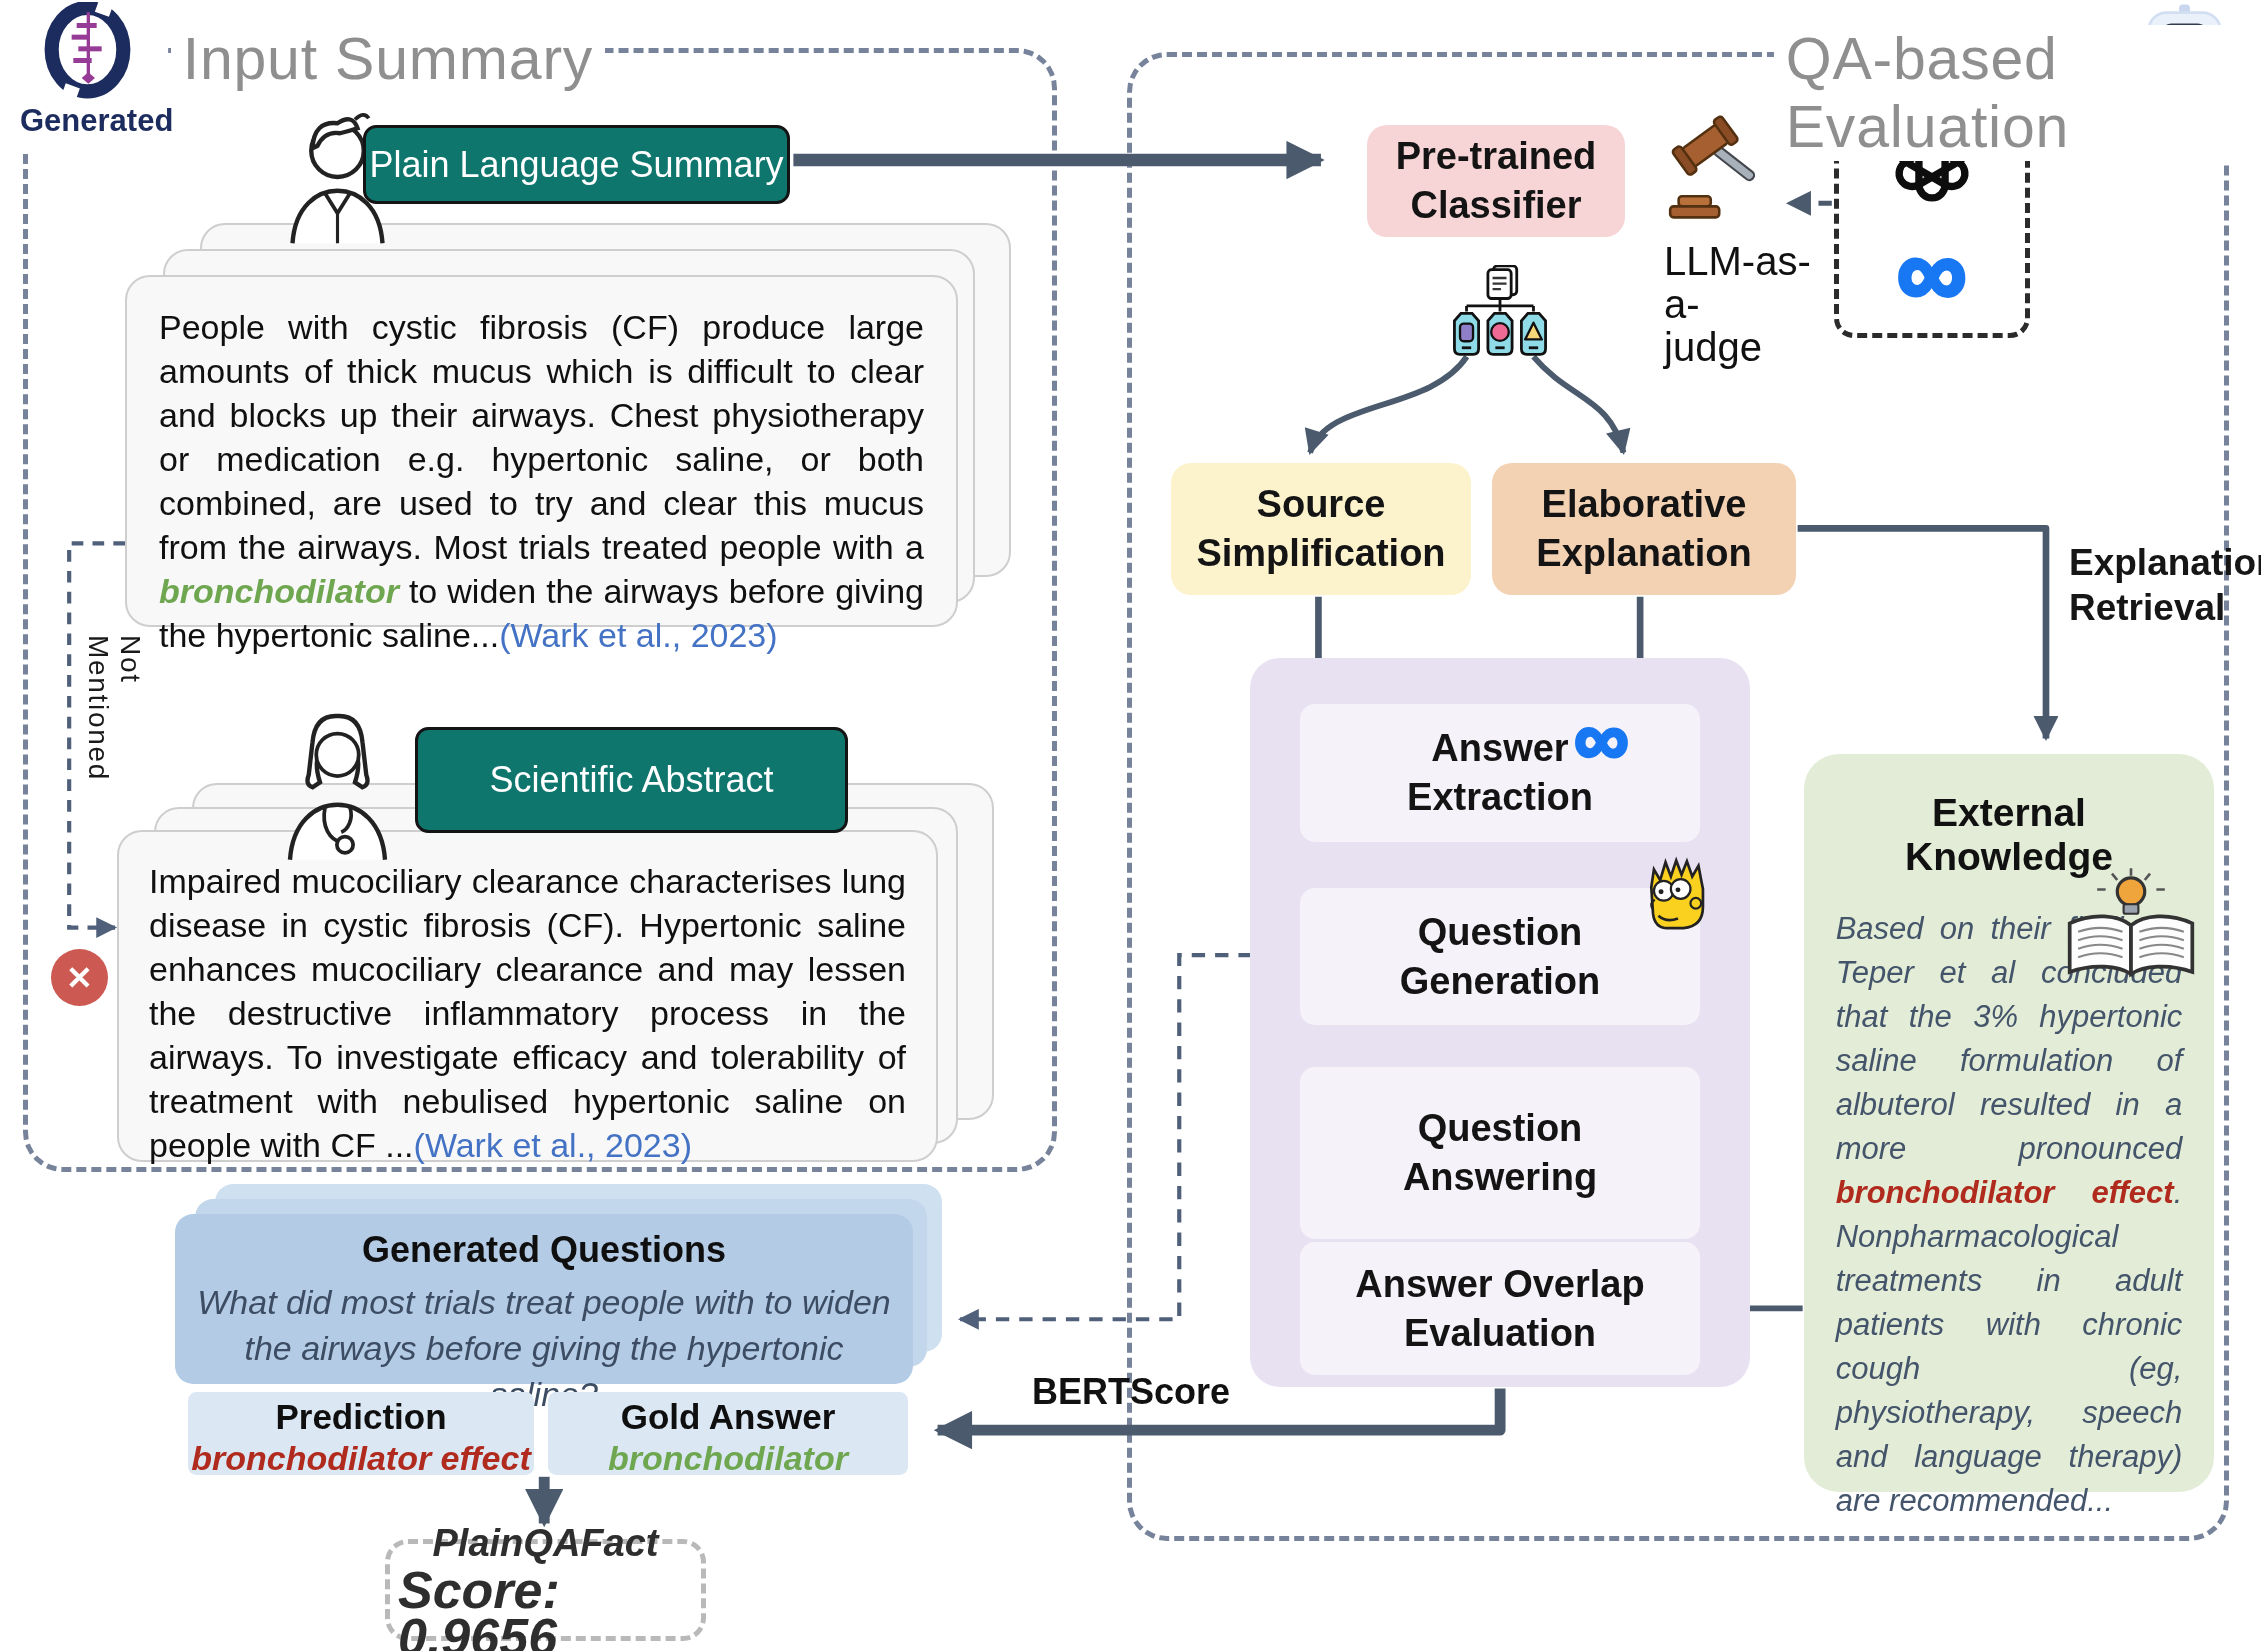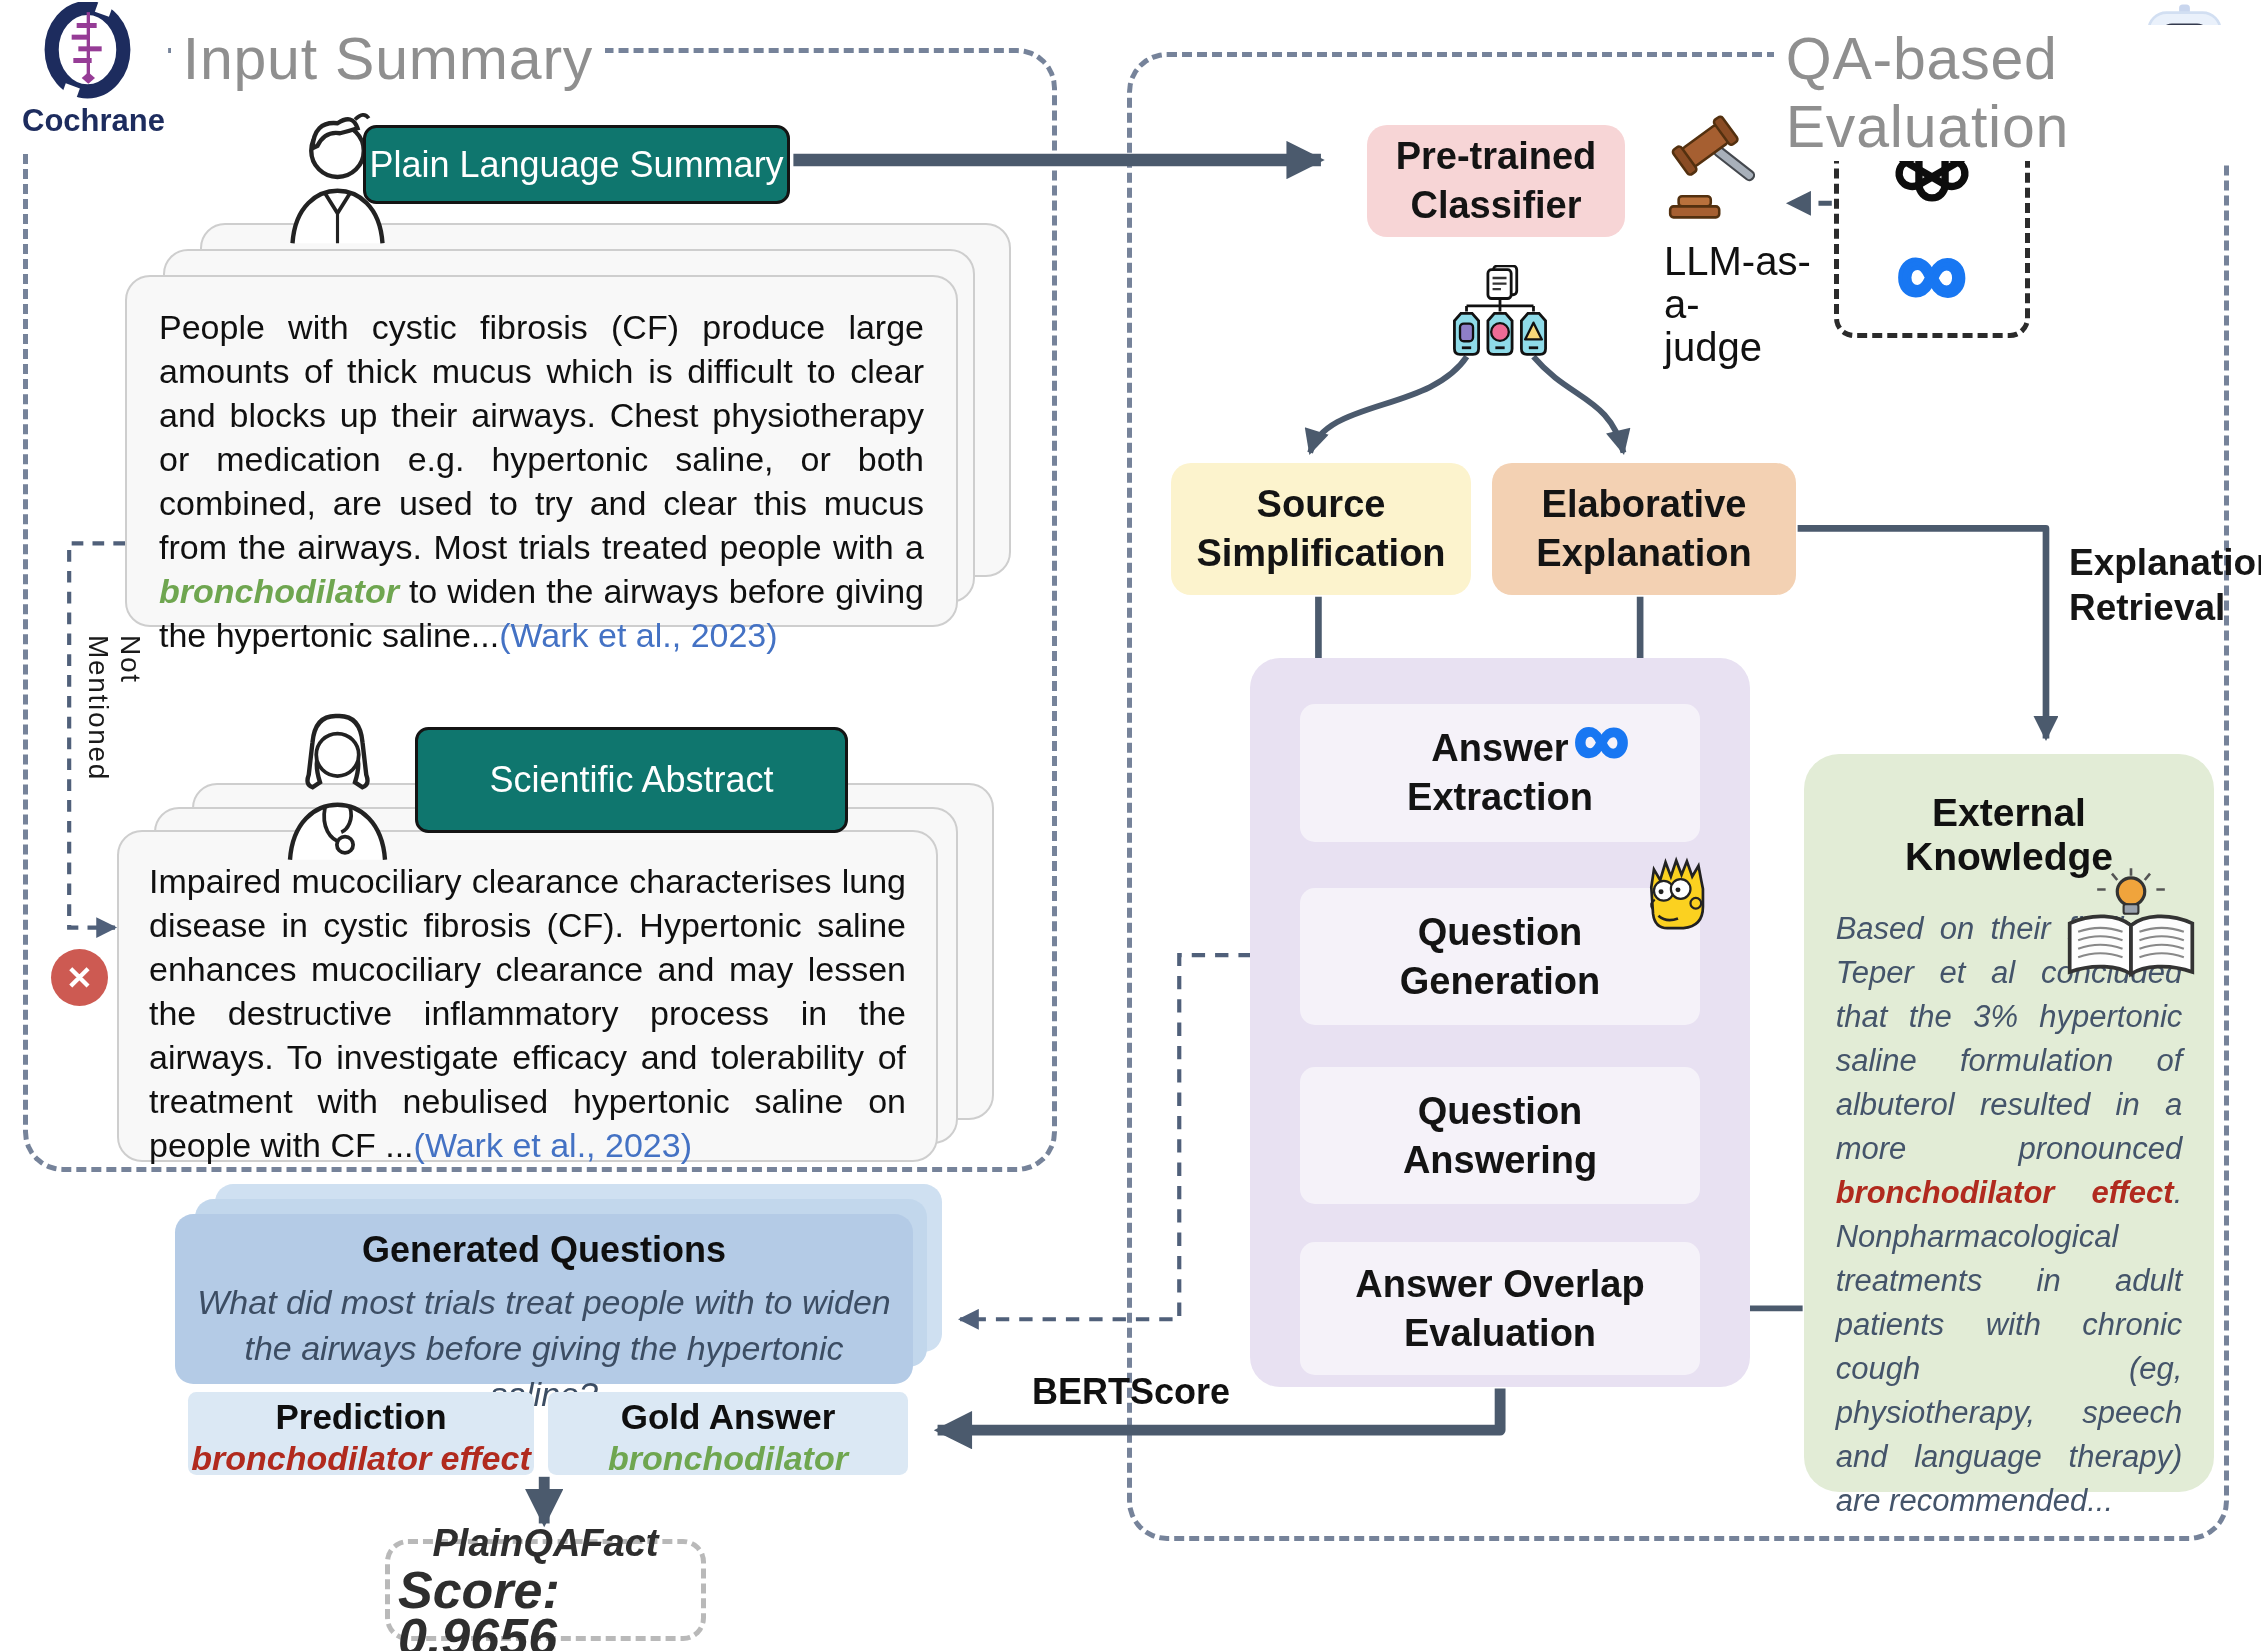--- a/index.html
+++ b/index.html
@@ -80,21 +80,21 @@
       <ellipse cx="75" cy="57" rx="43" ry="50" fill="none" stroke="#1d2c5e" stroke-width="17"></ellipse>
       <rect x="86" y="0" width="18" height="15" fill="#fff" transform="rotate(20 95 7)"></rect>
       <rect x="46" y="100" width="18" height="15" fill="#fff" transform="rotate(20 55 107)"></rect>
       <path d="M76 12 V96" stroke="#963c96" stroke-width="4"></path>
       <path d="M62 28 H86" stroke="#963c96" stroke-width="6"></path>
       <path d="M56 42 H76" stroke="#963c96" stroke-width="6"></path>
       <path d="M64 56 H92" stroke="#963c96" stroke-width="6"></path>
       <path d="M58 70 H80" stroke="#963c96" stroke-width="6"></path>
       <path d="M76 84 l8 7 l-8 7 l-8 -7 z" fill="#963c96"></path>
     </svg>
-    <div style="font-size:31px;font-weight:bold;color:#1d2c5e;text-align:center;margin-top:1.7px;">Cochrane</div>
+    <div style="font-size:31px;font-weight:bold;color:#1d2c5e;text-align:center;margin-top:1.7px;">Generated</div>
   </div>
   <div class="abs sect-title" style="left:171px;top:25px;">Input Summary</div>
 
   <svg class="abs z4" style="left:275px;top:108px;" width="125" height="138" viewBox="0 0 100 110">
     <path d="M14 108 C16 78 34 66 50 66 C66 66 84 78 86 108" fill="#fff" stroke="#222" stroke-width="3.5"></path>
     <path d="M40 68 L50 84 L60 68" fill="none" stroke="#222" stroke-width="3"></path>
     <path d="M50 84 V108" stroke="#222" stroke-width="2.5"></path>
     <circle cx="50" cy="34" r="21" fill="#fff" stroke="#222" stroke-width="3.5"></circle>
     <path d="M30 32 Q31 10 50 12 Q62 4 66 16 Q60 18 52 20 Q40 18 34 30 Z" fill="#fff" stroke="#222" stroke-width="3.5"></path>
     <path d="M64 9 q7 -7 11 -1" fill="none" stroke="#222" stroke-width="3"></path>
@@ -234,21 +234,21 @@
   <svg class="abs z5" style="left:1624px;top:848px;" width="108" height="98" viewBox="0 0 120 110">
     <path d="M30 44 L33 24 L40 36 L46 16 L52 32 L58 14 L64 30 L70 15 L76 32 L83 20 L86 36 L88 46 L88 66 Q88 88 66 90 L48 90 Q34 90 32 74 Z" fill="#fbd120" stroke="#222" stroke-width="3"></path>
     <circle cx="80" cy="62" r="6" fill="#fbd120" stroke="#222" stroke-width="2.5"></circle>
     <circle cx="44" cy="48" r="11" fill="#fff" stroke="#222" stroke-width="2.5"></circle>
     <circle cx="63" cy="46" r="11" fill="#fff" stroke="#222" stroke-width="2.5"></circle>
     <circle cx="41" cy="49" r="2.8" fill="#222"></circle>
       <circle cx="60" cy="47" r="2.8" fill="#222"></circle>
     <path d="M34 58 q-7 4 -2 11" fill="none" stroke="#222" stroke-width="2.5"></path>
     <path d="M38 76 q9 8 22 3" fill="none" stroke="#222" stroke-width="3"></path>
   </svg>
-  <div class="abs stepbox" style="left:1300px;top:1067px;width:400px;height:137px;">
+  <div class="abs stepbox" style="left:1300px;top:1067px;width:400px;height:172px;">
     <span class="inner">Question Answering</span>
   </div>
   <div class="abs stepbox" style="left:1300px;top:1242px;width:400px;height:133px;">
     <span class="inner">Answer Overlap Evaluation</span>
   </div>
 
   <div class="abs" style="left:1804px;top:754px;width:410px;height:738px;background:#e2ecd6;border-radius:35px;z-index:3;box-sizing:border-box;padding:32px 30px;">
     <div style="font-size:39px;font-weight:bold;text-align:center;color:#111;margin-top:5px;">External Knowledge</div>
     <p style="font-size:31px;line-height:44px;text-align:justify;font-style:italic;color:#44546a;font-weight:500;margin:28px 1.7px 0 1.7px;">
       <span>Based on their findings, Teper et al concluded that the 3% hypertonic saline formulation of albuterol resulted in a more pronounced </span><span style="color:#b12a1e;font-weight:bold;">bronchodilator effect</span><span>. Nonpharmacological treatments in adult patients with chronic cough (eg, physiotherapy, speech and language therapy) are recommended...</span>

